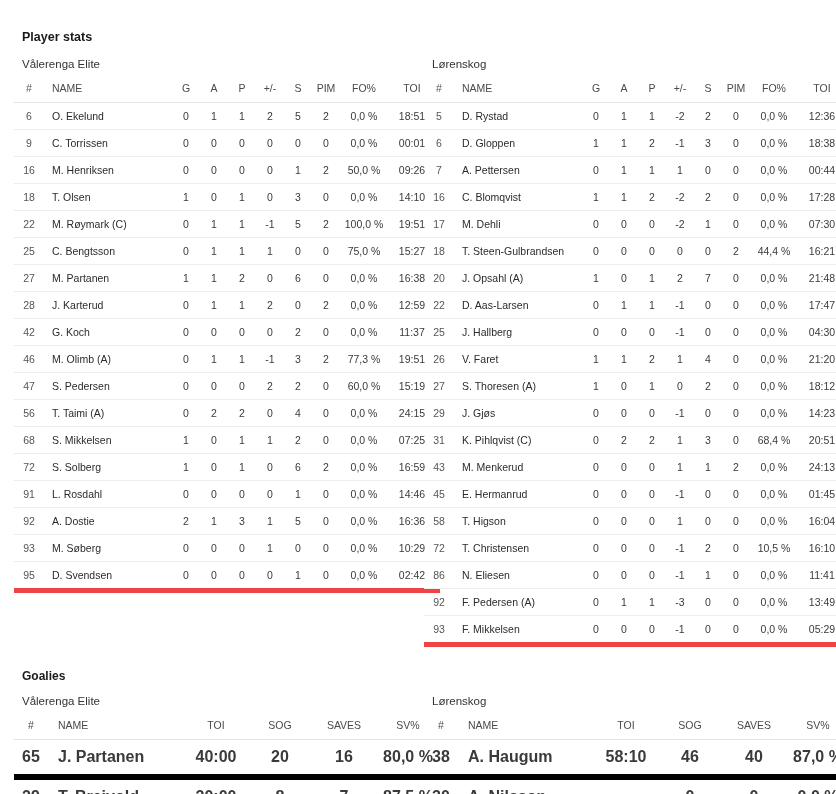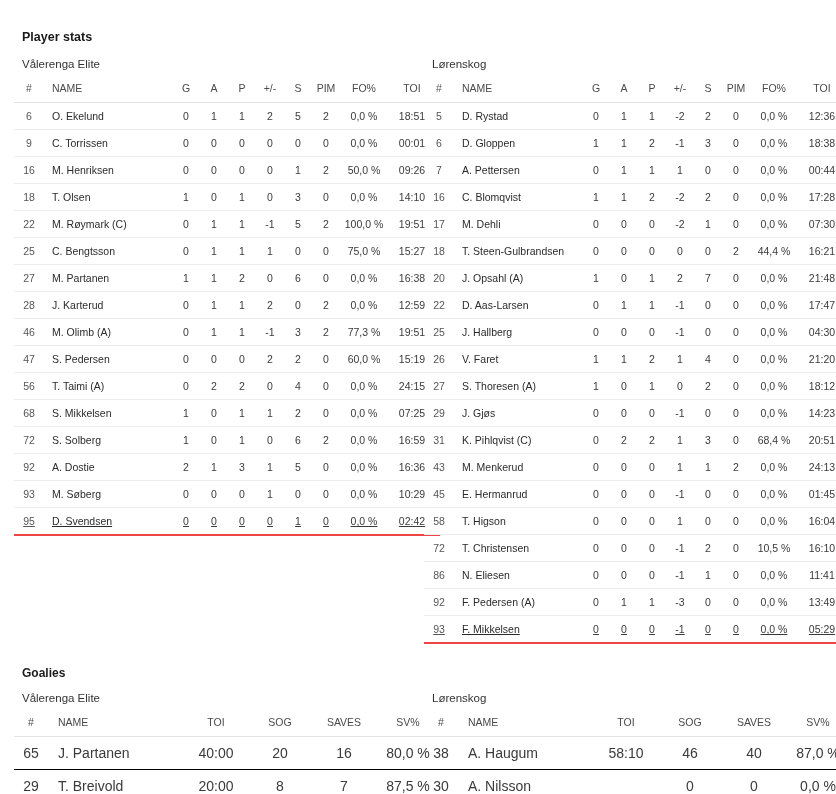--- a/index.html
+++ b/index.html
@@ -86,45 +86,45 @@
     width: 24px;
   }
   table.stats td.fo, table.stats th.fo {
     width: 44px;
   }
   table.stats td.toi, table.stats th.toi {
     width: 44px;
     padding-right: 6px;
   }
   table.stats tr:last-child td {
-    border-bottom: 2px solid #ef4444;
-    text-decoration: underline;
+    border-bottom: 5px solid #ef4444;
   }
   
   table.goalies {
     width: 100%;
     border-collapse: collapse;
     table-layout: fixed;
   }
   table.goalies th {
     font-weight: normal;
     color: #4a4a4a;
     font-size: 10.5px;
     padding: 4px 2px 8px 2px;
     border-bottom: 1px solid #e3e3e3;
     text-align: center;
     white-space: nowrap;
   }
   table.goalies td {
-    font-size: 14px;
+    font-size: 16px;
     color: #3a3a3a;
     padding: 8px 2px;
-    border-bottom: 1px solid #000000;
+    border-bottom: 6px solid #000000;
     text-align: center;
     white-space: nowrap;
+    font-weight: bold;
   }
   table.goalies .gnum { width: 30px; }
   table.goalies .gname { width: 124px; text-align: left; padding-left: 10px; }
   table.goalies .gcol { width: 60px; }
 </style>
 </head>
 <body>
 
 <div class="page">
 
@@ -240,20 +240,32 @@
               <td class="st">0</td>
               <td class="st">1</td>
               <td class="st">1</td>
               <td class="st">2</td>
               <td class="st">0</td>
               <td class="st">2</td>
               <td class="fo">0,0 %</td>
               <td class="toi">12:59</td>
             </tr>
             <tr>
+              <td class="num">42</td>
+              <td class="name">G. Koch</td>
+              <td class="st">0</td>
+              <td class="st">0</td>
+              <td class="st">0</td>
+              <td class="st">0</td>
+              <td class="st">2</td>
+              <td class="st">0</td>
+              <td class="fo">0,0 %</td>
+              <td class="toi">11:37</td>
+            </tr>
+            <tr>
               <td class="num">46</td>
               <td class="name">M. Olimb (A)</td>
               <td class="st">0</td>
               <td class="st">1</td>
               <td class="st">1</td>
               <td class="st">-1</td>
               <td class="st">3</td>
               <td class="st">2</td>
               <td class="fo">77,3 %</td>
               <td class="toi">19:51</td>
@@ -298,20 +310,32 @@
               <td class="num">72</td>
               <td class="name">S. Solberg</td>
               <td class="st">1</td>
               <td class="st">0</td>
               <td class="st">1</td>
               <td class="st">0</td>
               <td class="st">6</td>
               <td class="st">2</td>
               <td class="fo">0,0 %</td>
               <td class="toi">16:59</td>
+            </tr>
+            <tr>
+              <td class="num">91</td>
+              <td class="name">L. Rosdahl</td>
+              <td class="st">0</td>
+              <td class="st">0</td>
+              <td class="st">0</td>
+              <td class="st">0</td>
+              <td class="st">1</td>
+              <td class="st">0</td>
+              <td class="fo">0,0 %</td>
+              <td class="toi">14:46</td>
             </tr>
             <tr>
               <td class="num">92</td>
               <td class="name">A. Dostie</td>
               <td class="st">2</td>
               <td class="st">1</td>
               <td class="st">3</td>
               <td class="st">1</td>
               <td class="st">5</td>
               <td class="st">0</td>

